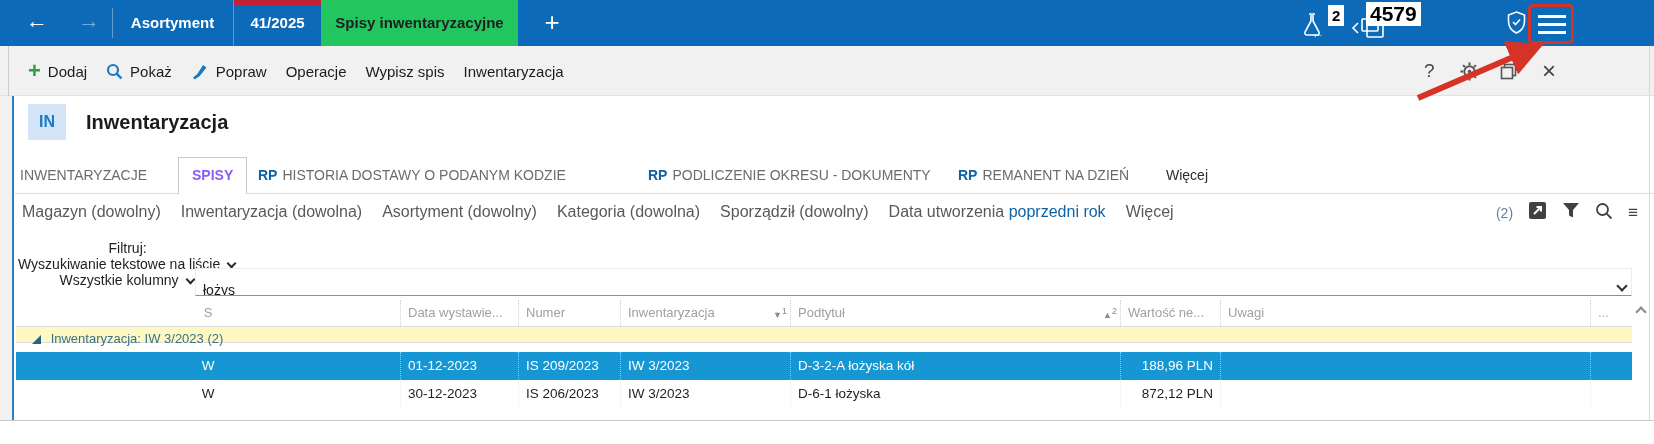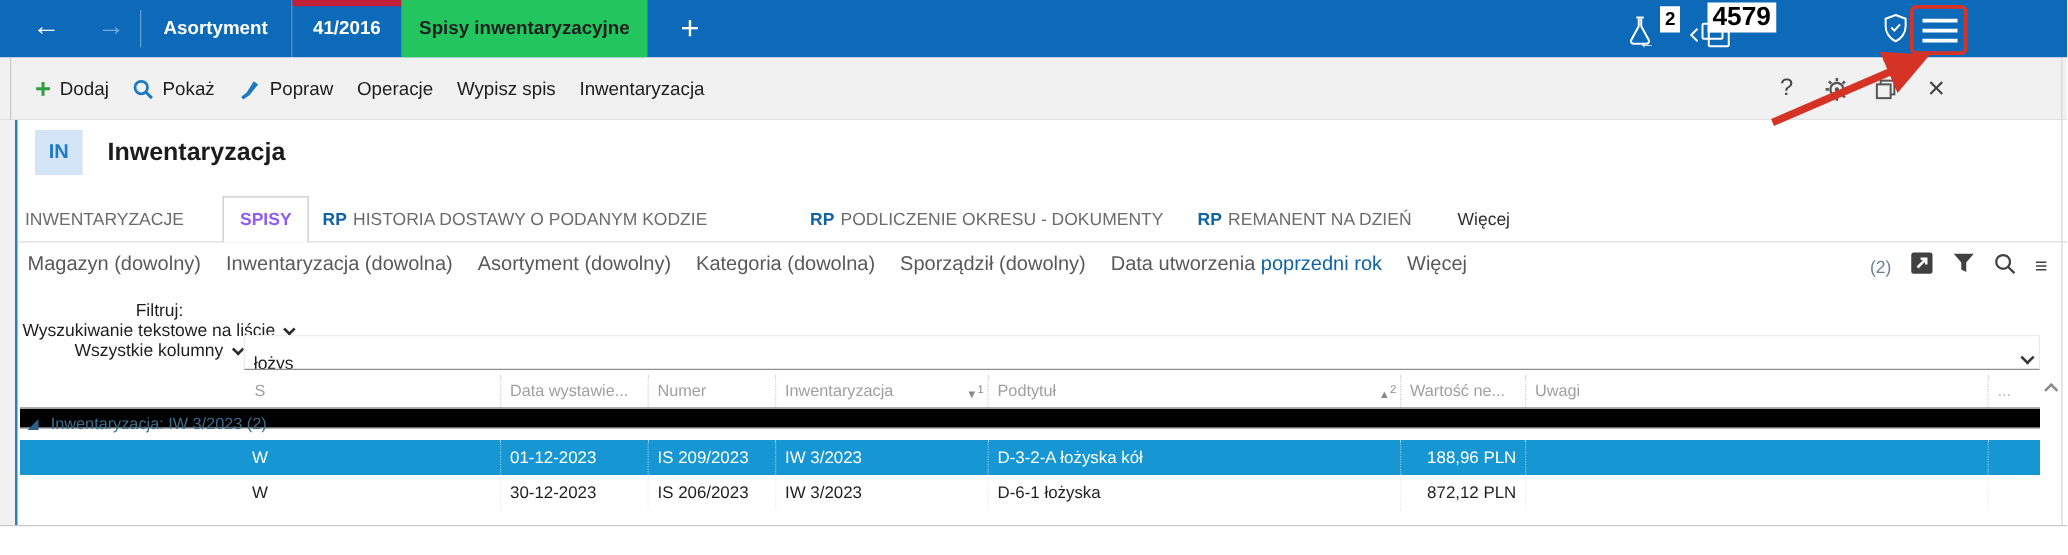--- a/index.html
+++ b/index.html
@@ -90,23 +90,23 @@
               grid-template-columns:384px 118px 102px 170px 330px 100px 370px 42px; }
   .thead { top:300px; height:26px; line-height:26px; font-size:13px; color:#a0a0a0; }
   .th { padding-left:7px; overflow:hidden; white-space:nowrap; display:flex; align-items:center; cursor:pointer; }
   .th + .th { border-left:1px dotted #d2d2d2; }
   .th.c-s { justify-content:center; padding-left:0; }
   .th .sp { flex:1; }
   .sort { font-size:9px; color:#8a8a8a; margin-right:3px; }
   .sort sup { font-size:9px; }
   .th.c-more { color:#b5b5b5; }
 
-  .group-row { position:absolute; left:16px; top:326px; width:1616px; height:17px; line-height:24px; background:#000000;
+  .group-row { position:absolute; left:16px; top:326px; width:1616px; height:17px; line-height:24px; background:#fef9c3;
                border-top:1px solid #dcdcdc; border-bottom:1px solid #dcdcdc; color:#3a7090; font-size:13px;
-               padding-left:6px; cursor:pointer; }
+               padding-left:16px; cursor:pointer; }
   .group-row svg { margin-right:6px; vertical-align:-1px; }
 
   .trow { height:28px; line-height:28px; font-size:13.5px; cursor:pointer; }
   .r1 { top:352px; background:#1697d3; color:#fff; }
   .r2 { top:380px; color:#1f1f1f; }
   .td { padding-left:7px; overflow:hidden; white-space:nowrap; }
   .td.c-s { text-align:center; padding-left:0; }
   .td.c-val { text-align:right; padding-right:7px; }
   .r1 .td + .td { border-left:1px dotted rgba(255,255,255,.5); }
   .r2 .td + .td { border-left:1px dotted #ececec; }
@@ -125,21 +125,21 @@
 
 <div class="screen">
 
   <header class="topbar">
     <span class="nav-back">←</span>
     <span class="nav-fwd">→</span>
     <span class="tb-sep"></span>
     <div class="tb-tab t1">Asortyment</div>
     <div class="tb-tab t2">
       <span class="red-strip"></span>
-      <span>41/2016</span>
+      <span>41/2025</span>
     </div>
     <div class="tb-tab t3">Spisy inwentaryzacyjne</div>
     <div class="tb-plus">+</div>
 
     <span class="flask-wrap">
       <svg width="24" height="26" viewBox="0 0 24 26">
           <path d="M9 2h6 M11 3v6L5 20c-.7 1.6.4 3 2 3h10c1.6 0 2.7-1.4 2-3L13 9V3" stroke="#fff" stroke-width="1.6" fill="none"></path>
         </svg>
     </span>
     <span class="flask-arrow">←</span>

